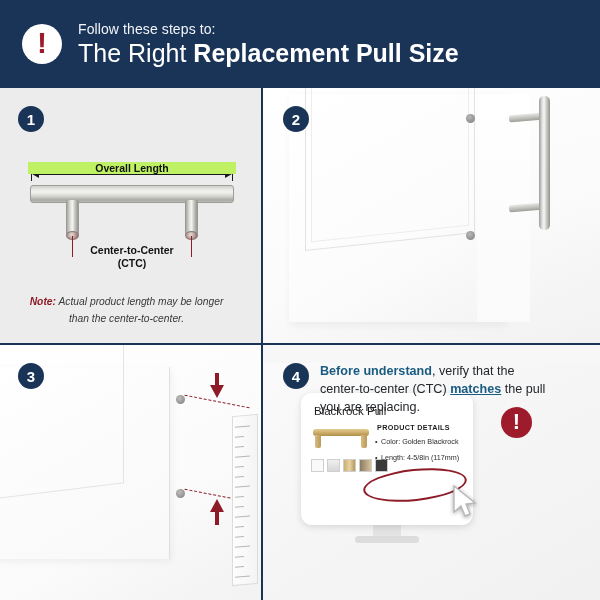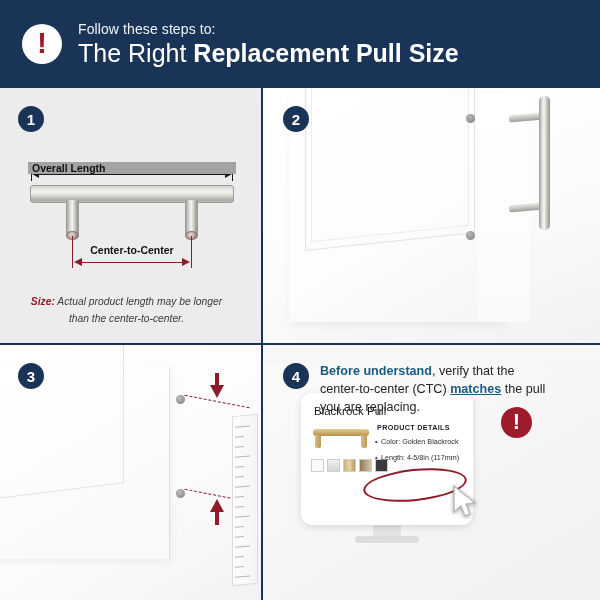--- a/index.html
+++ b/index.html
@@ -53,22 +53,22 @@
     margin-right:11px;
   }
   .stxt { font-size:12.6px; line-height:1.42; color:#23272b; }
   .stxt b { color:#1a5b82; font-weight:bold; }
   .stxt .lnk { color:#1a5b82; font-weight:bold; text-decoration:underline; }
   .stxt i { font-style:italic; }
 
   
   .diagram { position:absolute; left:28px; top:78px; width:208px; height:160px; }
   .ol-label {
-    position:absolute; left:0; top:-4px; width:208px; text-align:left;
-    font-size:10.5px; font-weight:bold; color:#111; background:#a3a3a3;
+    position:absolute; left:0; top:-4px; width:208px; text-align:center;
+    font-size:10.5px; font-weight:bold; color:#111; background:#bef264;
     padding:0 4px; z-index:3; display:inline-block;
   }
   .ol-wrap { position:absolute; left:0; top:4px; width:208px; height:10px; }
   .ol-line { position:absolute; left:6px; top:4px; width:196px; height:1.3px; background:#1a1a1a; }
   .ol-cap { position:absolute; top:-2px; width:1.4px; height:13px; background:#1a1a1a; }
   .ol-cap.l { left:3px; } .ol-cap.r { right:3px; }
   .ol-ar { position:absolute; top:0px; width:0;height:0; border-top:4.5px solid transparent; border-bottom:4.5px solid transparent;}
   .ol-ar.l { left:4px; border-right:7px solid #1a1a1a; }
   .ol-ar.r { right:4px; border-left:7px solid #1a1a1a; }
 
@@ -272,23 +272,24 @@
         <div class="post r"></div>
         <div class="foot l"></div>
         <div class="foot r"></div>
 
         <div class="ctc-drop l"></div>
         <div class="ctc-drop r"></div>
         <div class="ctc-line"></div>
         <div class="ctc-ar l"></div>
         <div class="ctc-ar r"></div>
         <div class="ctc-label">Center-to-Center</div>
-      </div>
-
-      <div class="note"><b>Size:</b><span> Actual product length may be longer than the center-to-center.</span></div>
+        <div class="ctc-sub">(CTC)</div>
+      </div>
+
+      <div class="note"><b>Note:</b><span> Actual product length may be longer than the center-to-center.</span></div>
     </div>
 
     <div class="quad q2">
       <div class="cab">
         <div class="cab-bg"></div>
         <div class="door">
           <div class="door-inner"></div>
           <div class="door-inner2"></div>
           <div class="stile"></div>
         </div>

